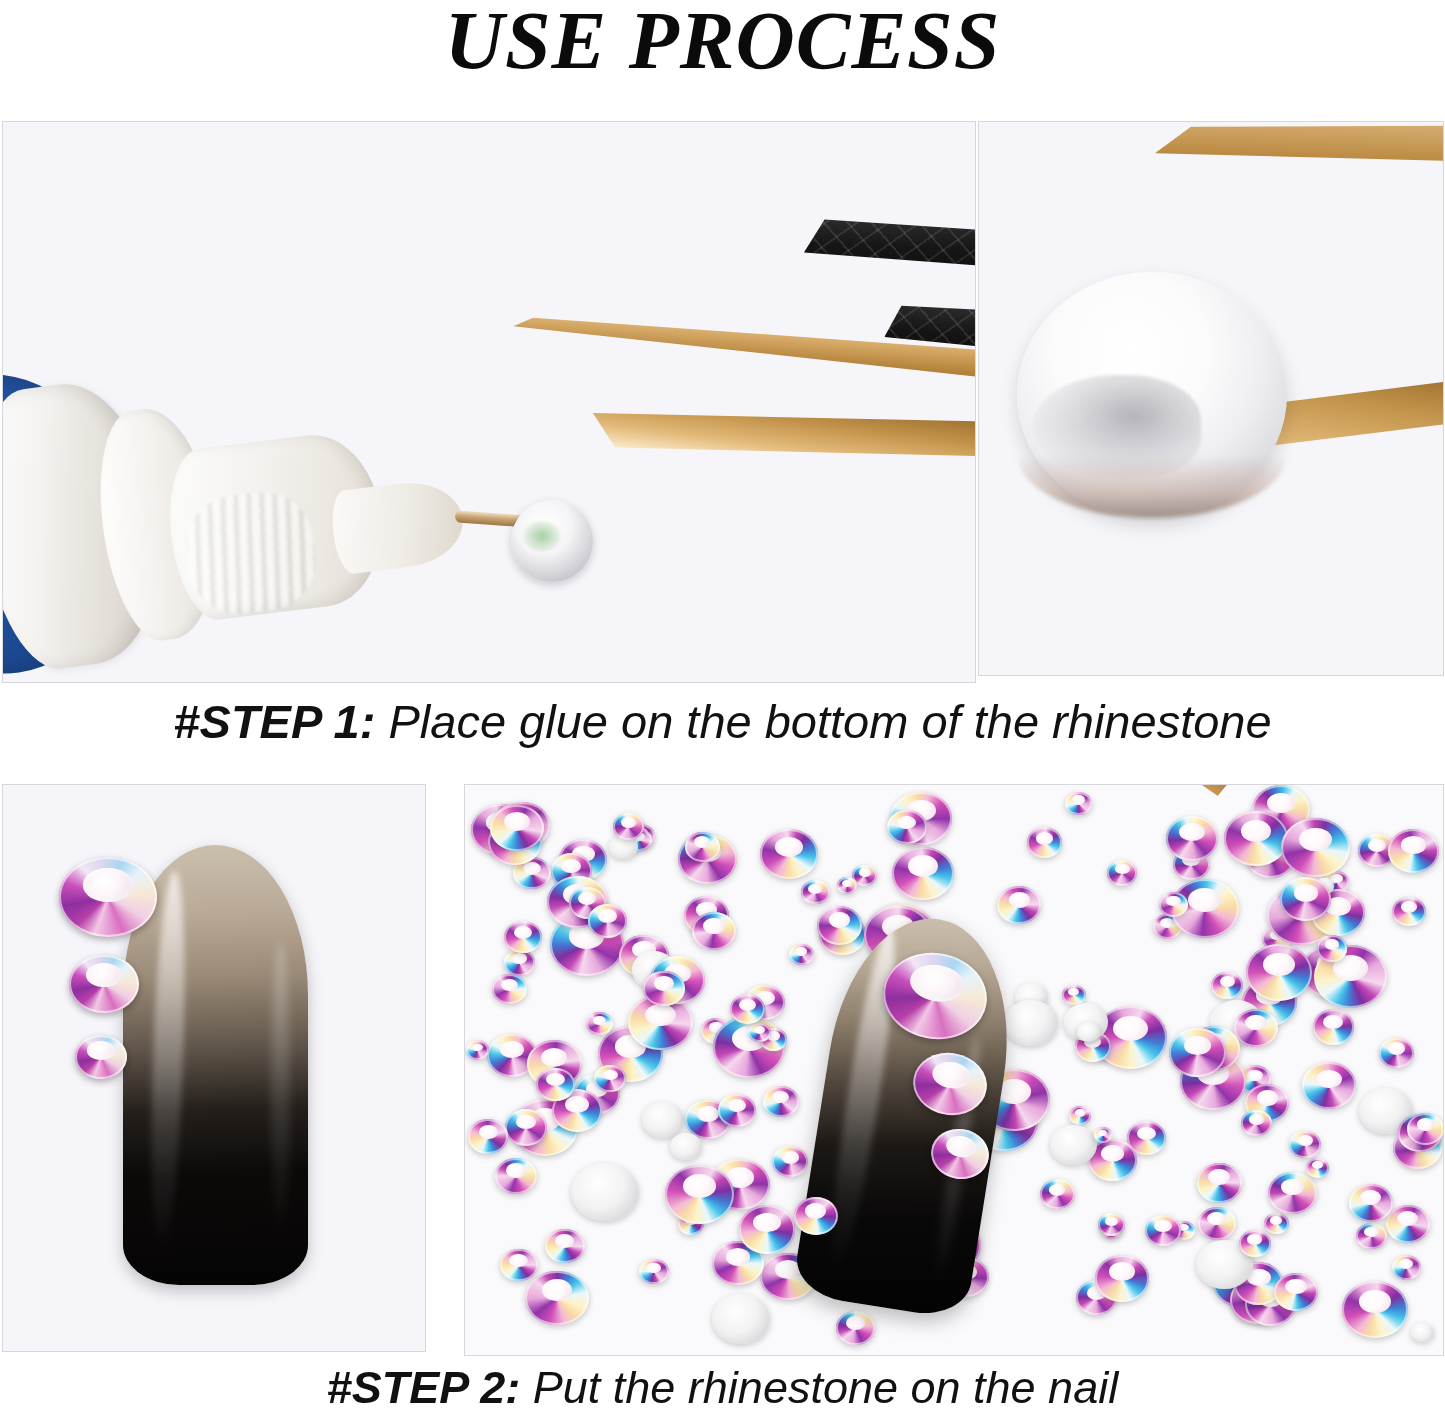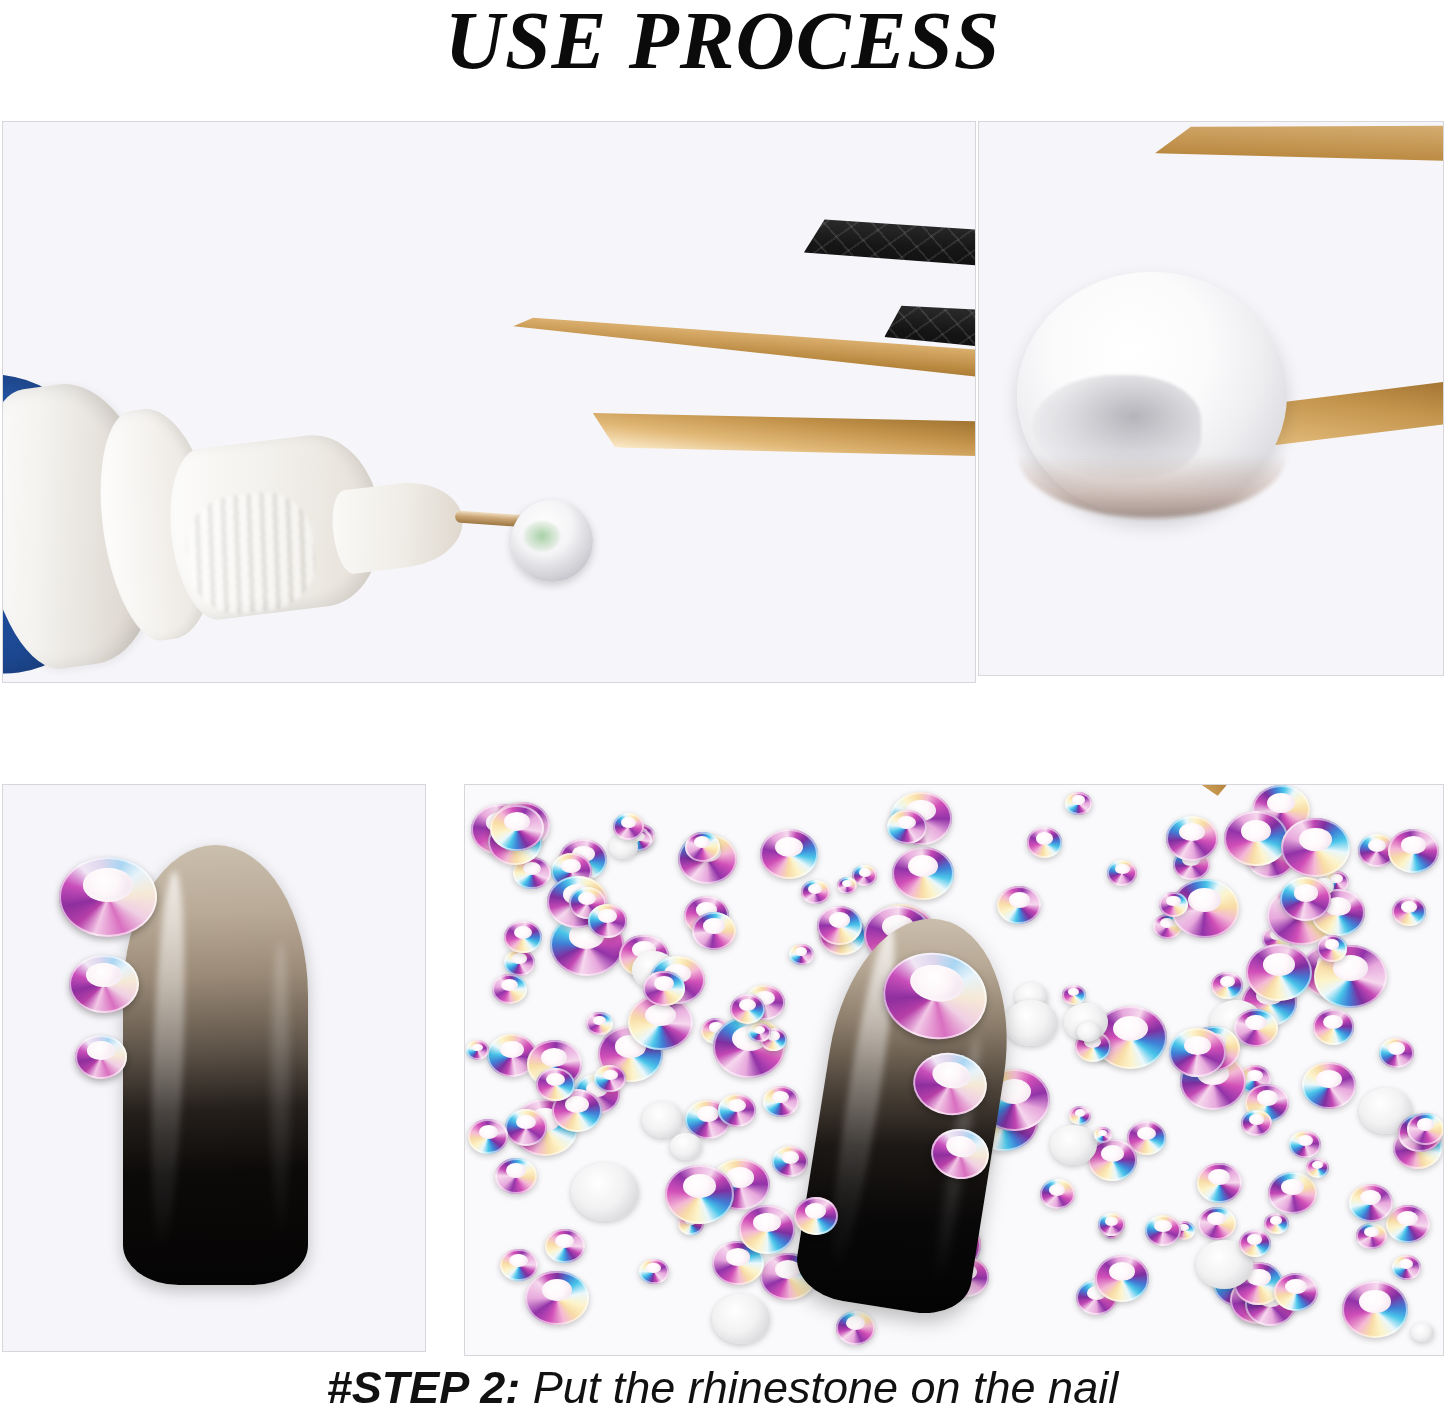--- a/index.html
+++ b/index.html
@@ -324,20 +324,23 @@
   </div>
 
   <div class="panel p-tr">
     <div class="ph">
       <div class="tw2-upper"></div>
       <div class="tw2-lower"></div>
       <div class="stone2"></div>
     </div>
   </div>
 
+  <div class="cap cap1">
+    <span class="lead">#STEP 1:</span><span class="rest"> Place glue on the bottom of the rhinestone</span>
+  </div>
 
   <div class="panel p-bl">
     <div class="ph">
       <div class="nail">
         <div class="gloss"></div>
         <div class="gloss2"></div>
       </div>
       <div class="gem g1">
         <div class="facets"></div>
           <div class="top"></div>

